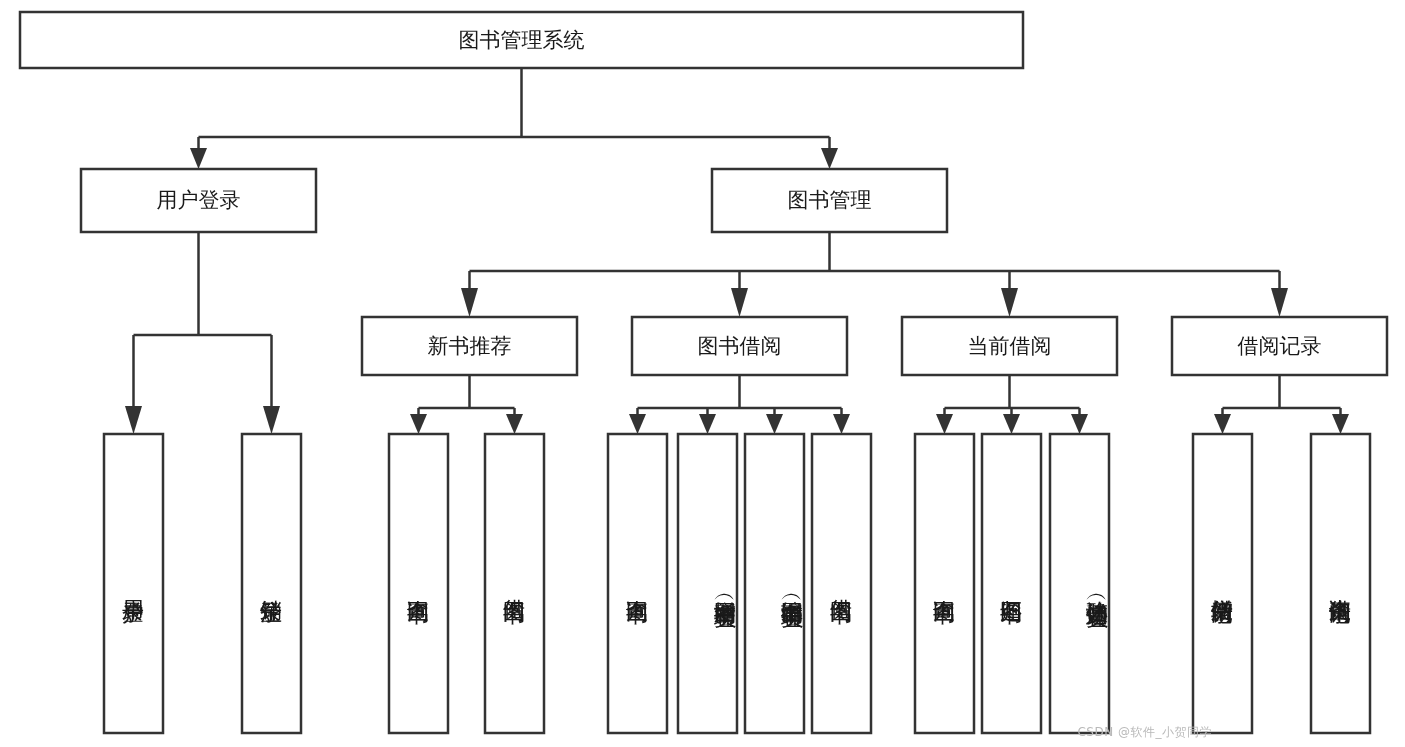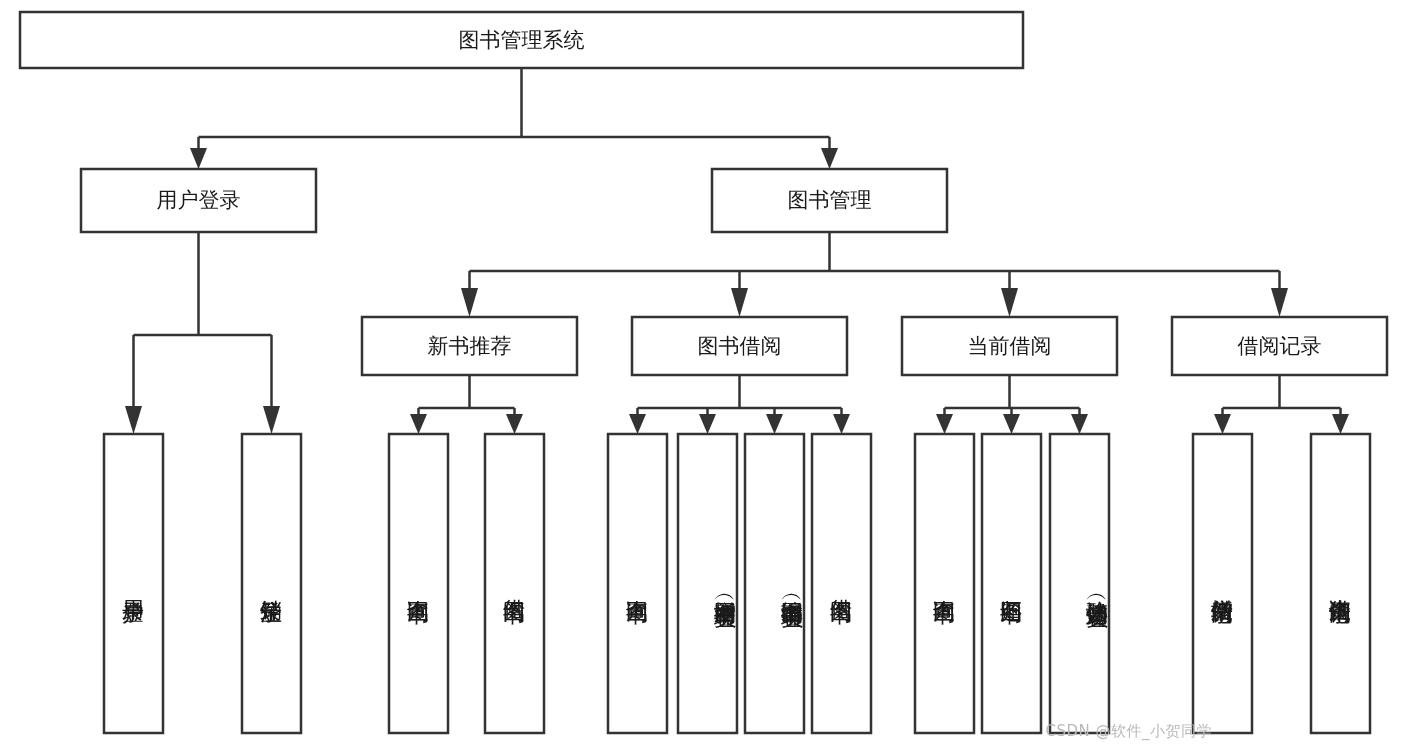--- a/index.html
+++ b/index.html
@@ -64,21 +64,21 @@
     letter-spacing: 1px;
     color: #1a1a1a;
     white-space: nowrap;
     pointer-events: none;
   }
   .watermark {
     position: absolute;
     right: 12px;
     bottom: 6px;
     font-family: "DejaVu Sans", "Liberation Sans", sans-serif;
-    font-size: 15px;
+    font-size: 12px;
     color: #b9b9b9;
     letter-spacing: 0.5px;
     user-select: none;
   }
 </style>
 </head>
 <body>
 
 <div id="diagram-root">
 

